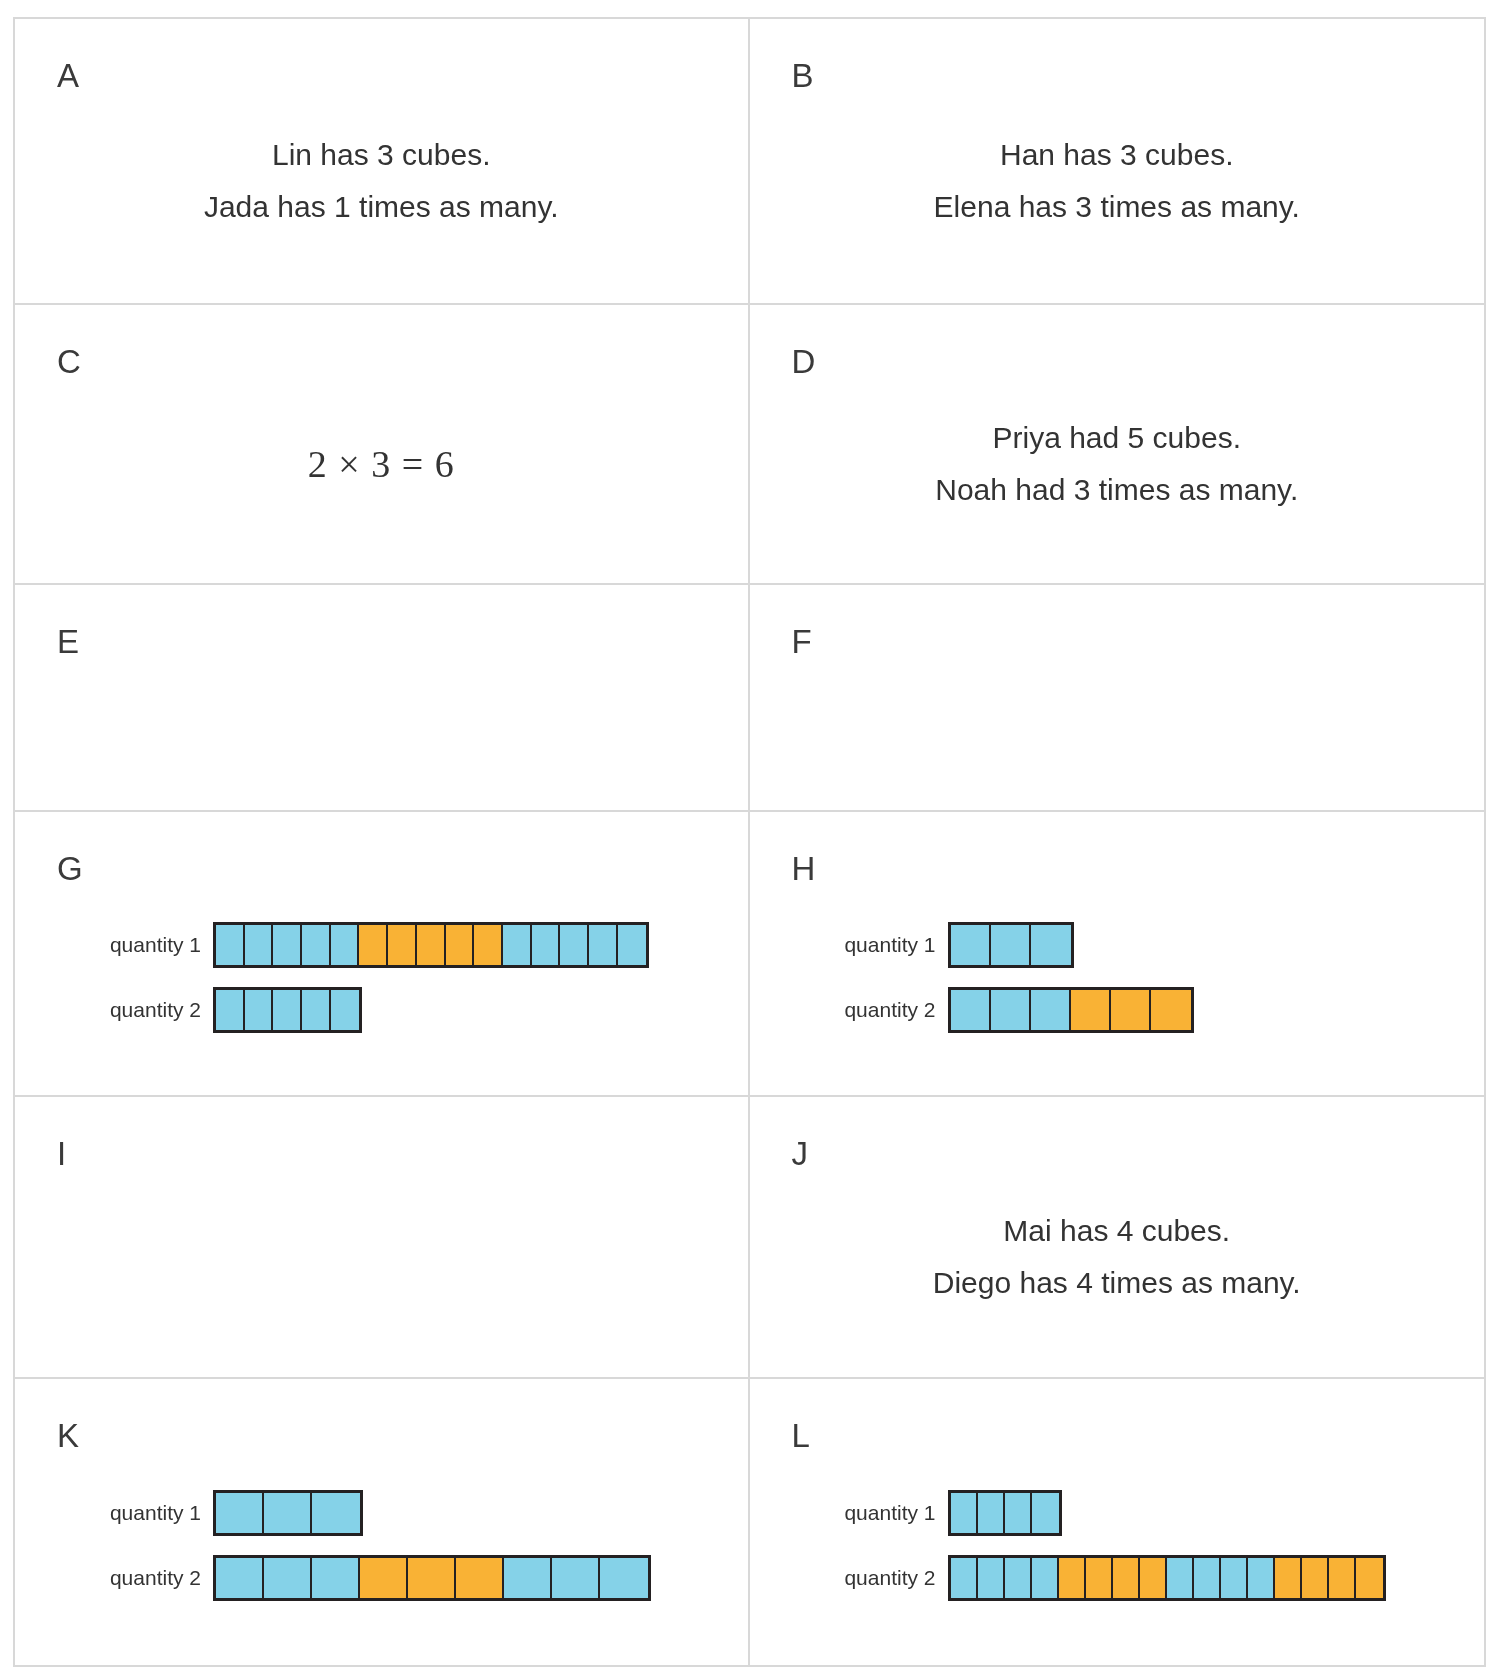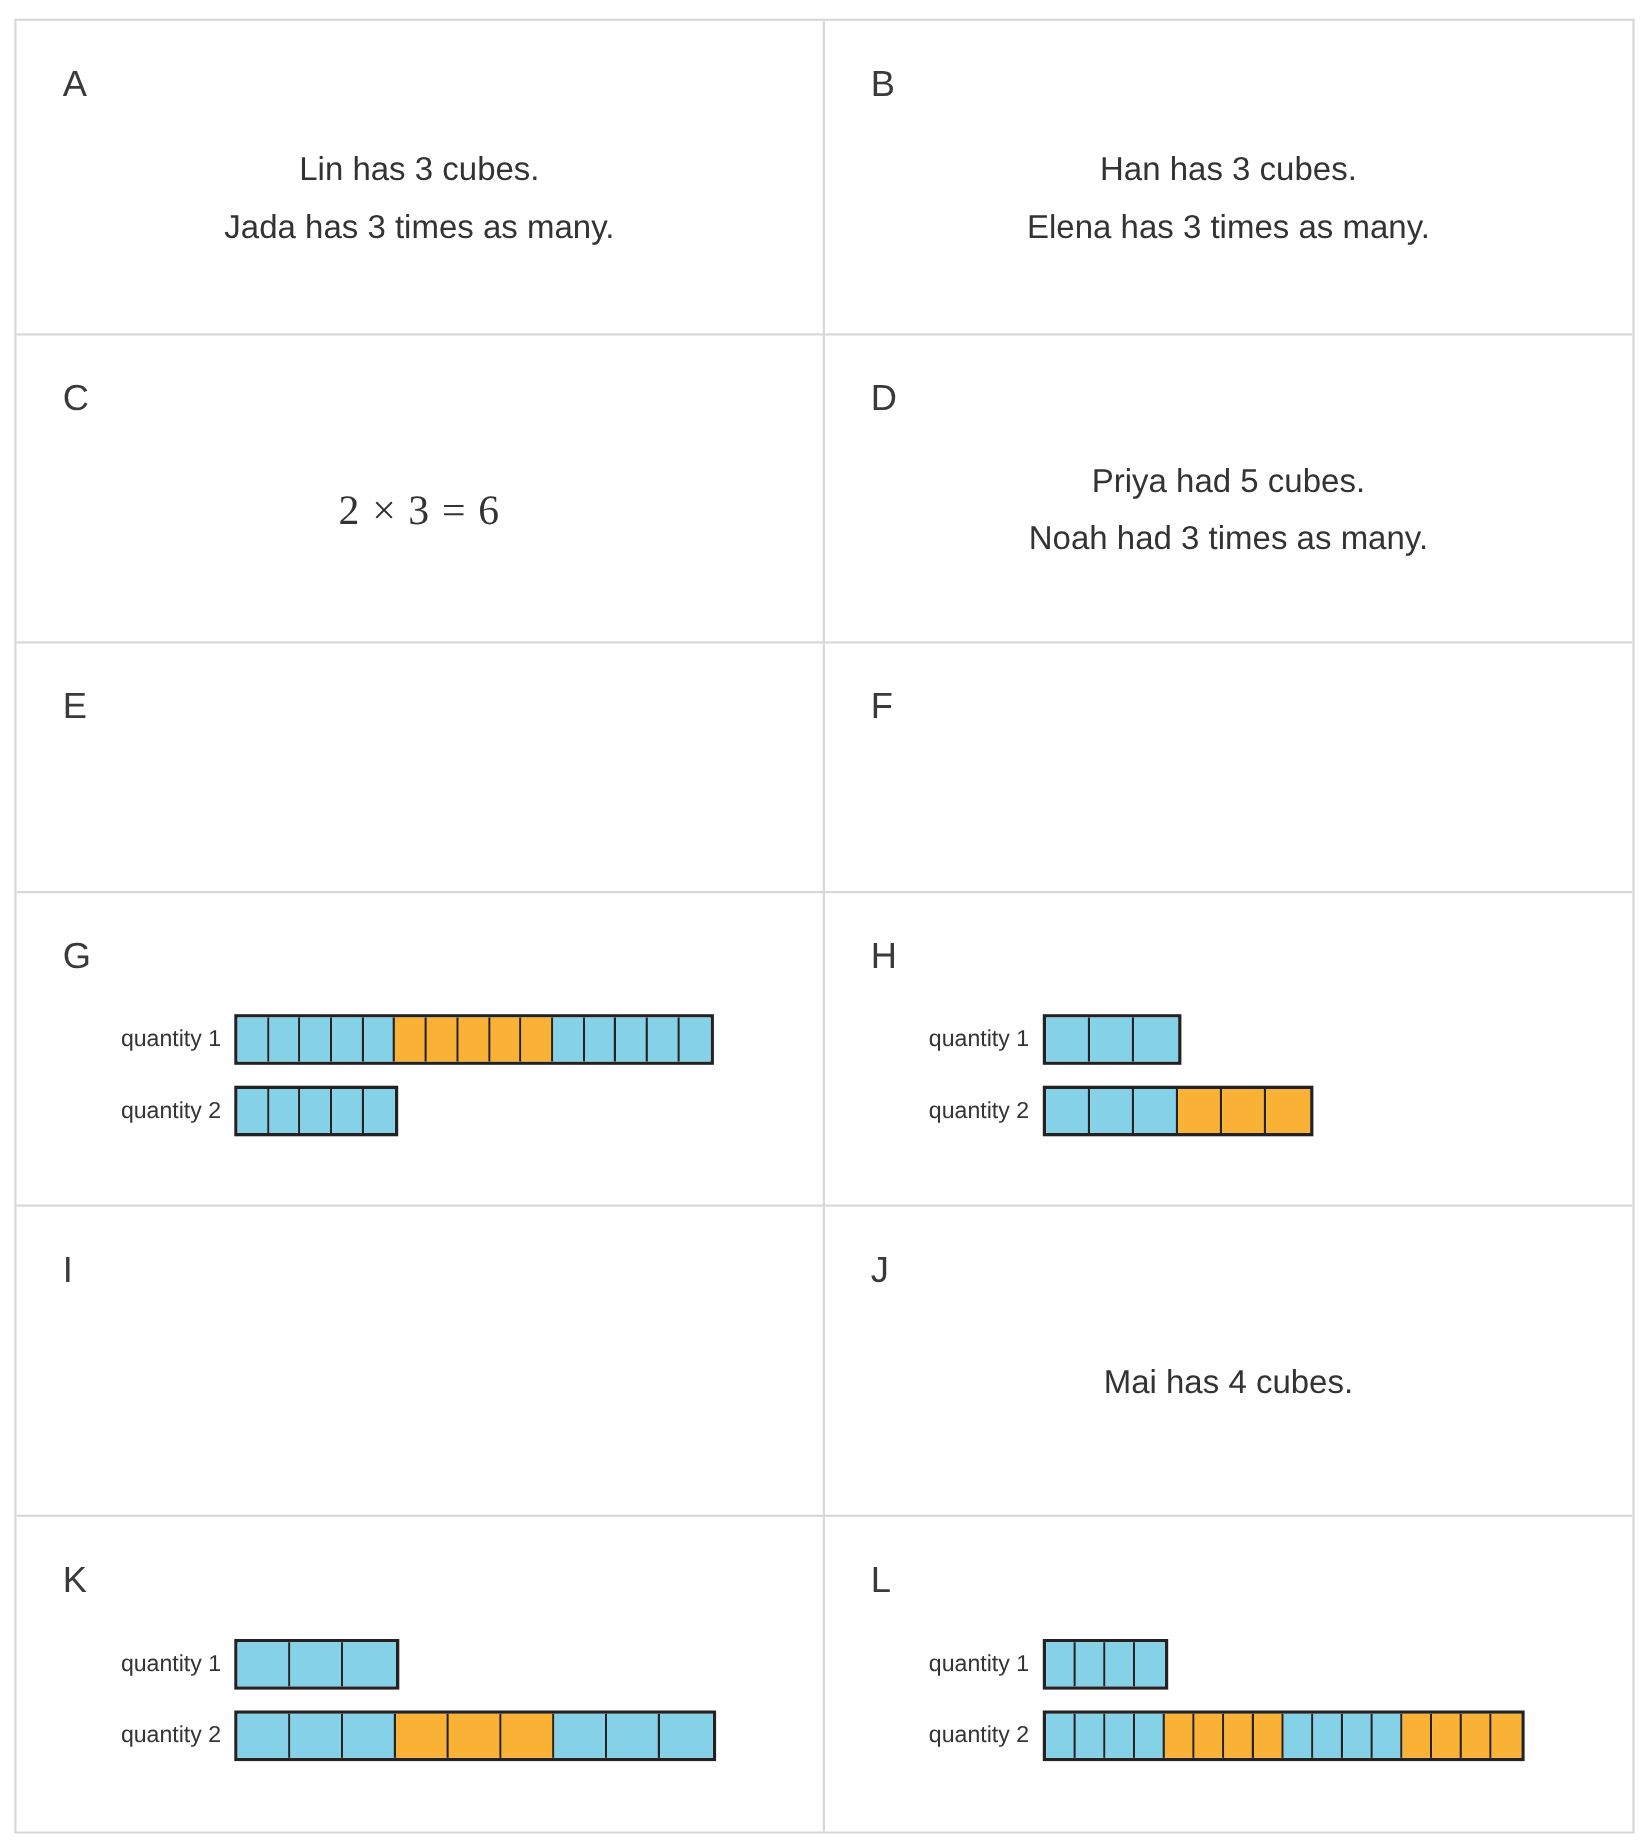--- a/index.html
+++ b/index.html
@@ -84,21 +84,21 @@
   .cube:last-child { border-right: none; }
 </style>
 </head>
 <body>
 
 <main class="card-grid">
     <section class="cell type-text">
       <div class="letter">A</div>
       <div class="content">
         <p class="line">Lin has 3 cubes.</p>
-        <p class="line">Jada has 3 times as many.</p>
+        <p class="line">Jada has 1 times as many.</p>
       </div>
     </section>
     <section class="cell type-text">
       <div class="letter">B</div>
       <div class="content">
         <p class="line">Han has 3 cubes.</p>
         <p class="line">Elena has 3 times as many.</p>
       </div>
     </section>
     <section class="cell type-equation">
@@ -179,20 +179,21 @@
         </div>
       </div>
     </section>
     <section class="cell type-equation">
       <div class="letter">I</div>
     </section>
     <section class="cell type-text">
       <div class="letter">J</div>
       <div class="content">
         <p class="line">Mai has 4 cubes.</p>
+        <p class="line">Diego has 4 times as many.</p>
       </div>
     </section>
     <section class="cell type-diagram">
       <div class="letter">K</div>
       <div class="content">
         <div class="drow">
           <span class="qlabel">quantity 1</span>
           <div class="bar">
             <span class="cube" style="width: 48px; background: rgb(133, 210, 232);"></span>
             <span class="cube" style="width: 48px; background: rgb(133, 210, 232);"></span>

